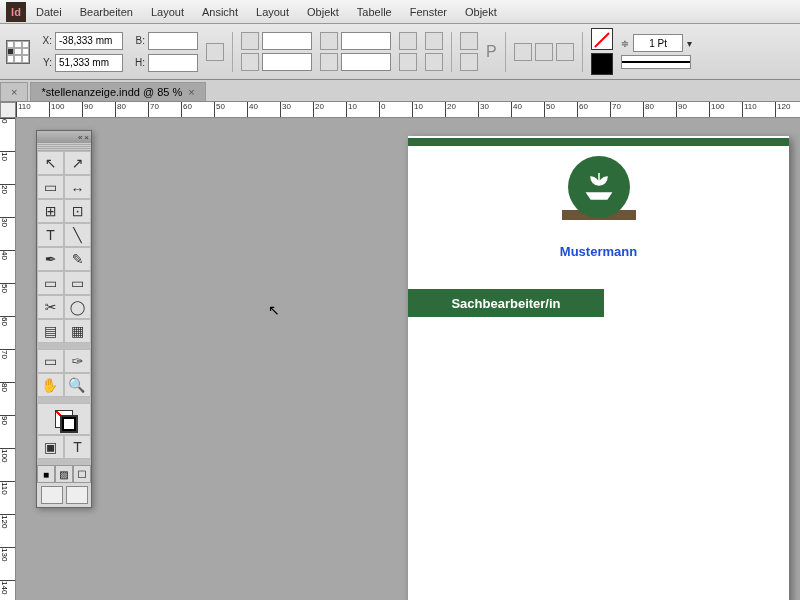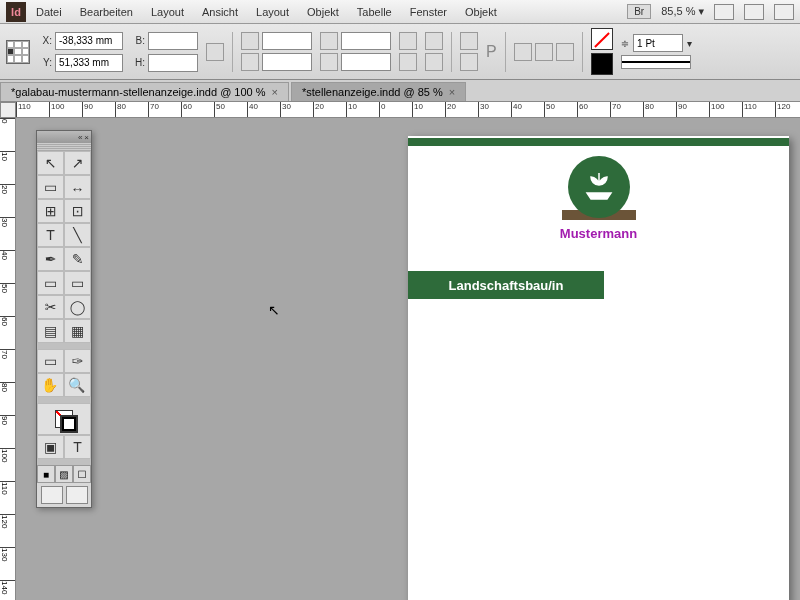--- a/index.html
+++ b/index.html
@@ -14,21 +14,21 @@
 .mini-icon { width: 20px; height: 16px; border: 1px solid #888; background: #eee; display: inline-block; }
 
 .controlbar { height: 56px; background: linear-gradient(#e8e8e8,#d4d4d4); border-bottom: 1px solid #888; display: flex; align-items: center; padding: 4px 6px; font-size: 10px; color: #333; gap: 8px; }
 .ref-grid { width: 24px; height: 24px; border: 1px solid #666; display: grid; grid-template-columns: repeat(3,1fr); grid-template-rows: repeat(3,1fr); background: #fff; }
 .ref-grid div { border: 0.5px solid #aaa; }
 .ref-grid .sel { background: #333; }
 .xy-block { display: flex; flex-direction: column; gap: 4px; }
 .xy-row { display: flex; align-items: center; gap: 3px; }
 .xy-row label { width: 14px; font-size: 10px; text-align: right; }
 .num-input { width: 68px; height: 18px; border: 1px solid #888; background: #fff; font-size: 10px; padding: 0 3px; }
-.num-input.sm { width: 50px; }
+.num-input.sm { width: 50px; text-align: center; }
 .ctrl-icon { width: 18px; height: 18px; border: 1px solid #999; background: #ddd; display: inline-block; }
 .ctrl-group { display: flex; flex-direction: column; gap: 3px; }
 .ctrl-hgroup { display: flex; gap: 3px; }
 .divider { width: 1px; height: 40px; background: #aaa; }
 .stroke-ind { width: 22px; height: 22px; border: 1px solid #333; background: #fff; position: relative; }
 .stroke-ind::after { content:""; position:absolute; width:100%; height:2px; background:#f00; top:50%; left:0; transform: rotate(-45deg); }
 .fill-ind { width: 22px; height: 22px; border: 1px solid #333; background: #000; }
 .pt-select { display: flex; align-items: center; gap: 4px; }
 .line-preview { width: 70px; height: 14px; border: 1px solid #888; background: #fff; display: flex; align-items: center; }
 .line-preview div { width: 100%; height: 2px; background: #000; }
@@ -47,21 +47,21 @@
 .ruler-corner { position: absolute; top: 102px; left: 0; width: 16px; height: 16px; background: #eee; border: 1px solid #888; }
 
 .canvas { position: absolute; top: 118px; left: 16px; right: 0; bottom: 0; background: #a7a7a7; }
 
 .page { position: absolute; left: 392px; top: 18px; width: 381px; height: 470px; background: #fff; box-shadow: 3px 3px 8px rgba(0,0,0,0.4); }
 .page .topbar { height: 8px; background: #2e6b3a; margin-top: 2px; }
 .logo-area { text-align: center; margin-top: 10px; }
 .logo-circle { width: 62px; height: 62px; background: #2e6b3a; border-radius: 50%; margin: 0 auto; display: flex; align-items: center; justify-content: center; position: relative; }
 .logo-circle svg { width: 40px; height: 40px; }
 .ribbon { width: 74px; height: 10px; background: #6b5438; margin: -8px auto 0; }
-.company { font-size: 13px; font-weight: bold; color: #a21caf; margin-top: 6px; }
+.company { font-size: 13px; font-weight: bold; color: #1d4ed8; margin-top: 24px; }
 .subtitle { font-size: 9px; color: #2e6b3a; }
 .jobbar { width: 196px; height: 28px; background: #2e6b3a; color: #fff; display: flex; align-items: center; justify-content: center; font-size: 13px; font-weight: bold; margin-top: 30px; }
 
 .toolpanel { position: absolute; top: 130px; left: 36px; width: 56px; background: #d8d8d8; border: 1px solid #666; box-shadow: 2px 2px 6px rgba(0,0,0,0.3); z-index: 10; }
 .toolpanel .titlebar { height: 12px; background: linear-gradient(#bbb,#999); display: flex; justify-content: flex-end; align-items: center; padding: 0 2px; gap: 2px; }
 .toolpanel .titlebar span { font-size: 8px; color: #333; cursor: pointer; }
 .grip { height: 8px; background: repeating-linear-gradient(#ccc, #ccc 1px, #aaa 1px, #aaa 2px); }
 .tools { display: grid; grid-template-columns: 1fr 1fr; }
 .tool { height: 24px; border: 1px solid #bbb; background: #e0e0e0; display: flex; align-items: center; justify-content: center; cursor: pointer; font-size: 14px; color: #333; }
 .tool.full { grid-column: 1 / 3; }
@@ -85,27 +85,20 @@
   <div class="id-logo">Id</div>
   <span class="mitem">Datei</span>
   <span class="mitem">Bearbeiten</span>
   <span class="mitem">Layout</span>
   <span class="mitem">Ansicht</span>
   <span class="mitem">Layout</span>
   <span class="mitem">Objekt</span>
   <span class="mitem">Tabelle</span>
   <span class="mitem">Fenster</span>
   <span class="mitem">Objekt</span>
-  <div class="right">
-    <span class="br-box">Br</span>
-    <span class="zoom"><span>85,5 %</span> ▾</span>
-    <span class="mini-icon"></span>
-    <span class="mini-icon"></span>
-    <span class="mini-icon"></span>
-  </div>
 </div>
 
 <div class="controlbar">
   <div class="ref-grid">
     <div></div>
       <div></div>
       <div></div>
       <div class="sel"></div>
       <div></div>
       <div></div>
@@ -187,21 +180,20 @@
         <span>▾</span>
       </div>
     <div class="line-preview">
         <div></div>
       </div>
   </div>
 </div>
 
 <div class="tabbar">
   <div class="doc-tab">
-      <span>*galabau-mustermann-stellenanzeige.indd @ 100 %</span>
       <span class="tab-close">×</span>
     </div>
   <div class="doc-tab active">
       <span>*stellenanzeige.indd @ 85 %</span>
       <span class="tab-close">×</span>
     </div>
 </div>
 
 <div class="ruler-corner"></div>
 <div class="ruler-h">
@@ -257,21 +249,21 @@
     <div class="topbar"></div>
     <div class="logo-area">
       <div class="logo-circle">
         <svg viewBox="0 0 40 40">
             <path fill="#fff" d="M20 6 L20 18 M20 18 C15 18 12 14 12 10 C16 10 20 14 20 18 C20 14 24 10 28 10 C28 14 25 18 20 18 Z M8 26 L32 26 L28 32 L12 32 Z" stroke="#fff" stroke-width="1.5"></path>
           </svg>
       </div>
       <div class="ribbon"></div>
       <div class="company">Mustermann</div>
     </div>
-    <div class="jobbar">Landschaftsbau/in</div>
+    <div class="jobbar">Sachbearbeiter/in</div>
   </div>
 </div>
 
 <div class="toolpanel">
   <div class="titlebar">
       <span>«</span>
       <span>×</span>
     </div>
   <div class="grip"></div>
   <div class="tools">

